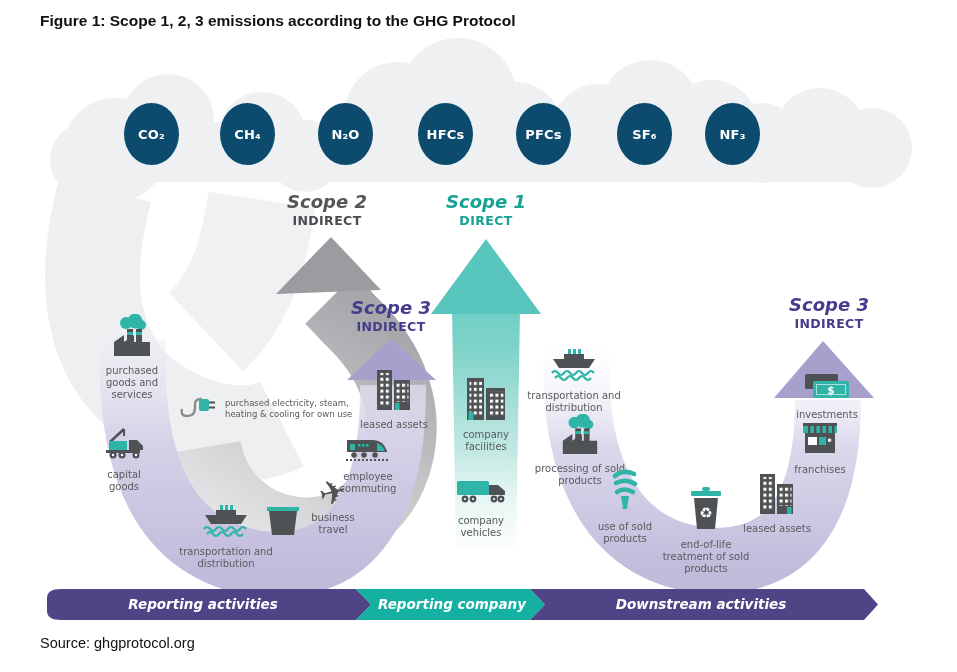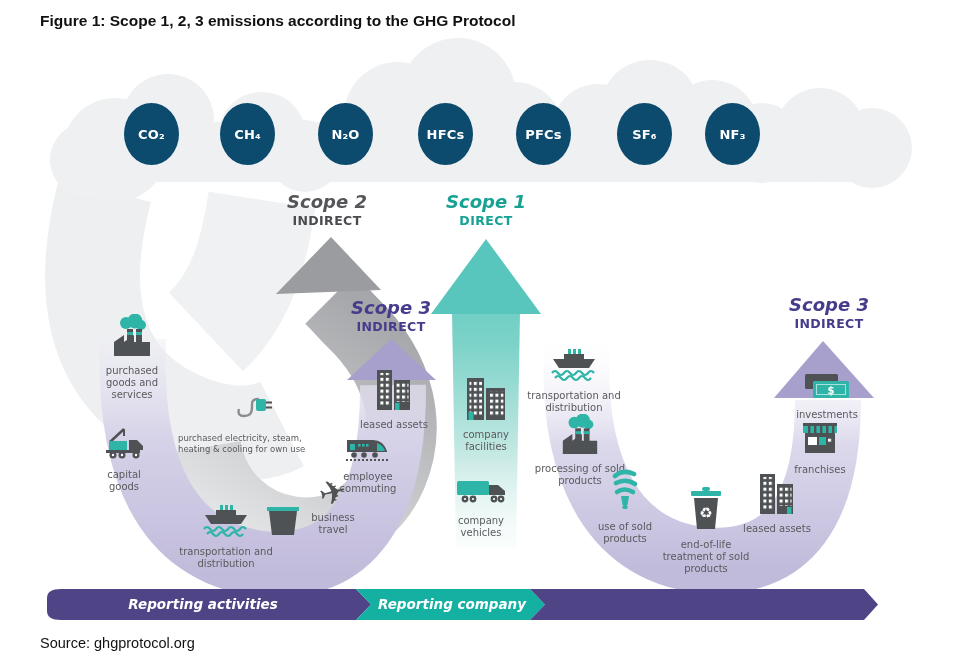--- a/index.html
+++ b/index.html
@@ -17,21 +17,21 @@
   
   .scope{position:absolute;text-align:center;transform:translateX(-50%);line-height:1.05;}
   .scope .t{font-style:italic;font-weight:bold;font-size:18px;}
   .scope .k{font-weight:bold;font-size:12.5px;letter-spacing:.4px;margin-top:2px;}
   .c-grey .t{color:#55565a}.c-grey .k{color:#4b4c50}
   .c-teal .t{color:#17a294}.c-teal .k{color:#17a294}
   .c-purp .t{color:#453c8c}.c-purp .k{color:#453c8c}
   
   .item{position:absolute;display:flex;flex-direction:column;align-items:center;text-align:center;}
   .item .lbl{font-size:10px;color:#595a5d;line-height:1.18;margin-top:3px;}
-  .item-row{position:absolute;display:flex;flex-direction:column;align-items:center;gap:9px;}
+  .item-row{position:absolute;display:flex;align-items:center;gap:9px;}
   .item-row .lbl{font-size:8.5px;color:#595a5d;line-height:1.25;text-align:left;width:152px;}
   .glyph-plane{font-size:33px;color:#4f5254;display:inline-block;transform:rotate(-14deg);line-height:1;}
   
   .bandlbl{position:absolute;top:596px;transform:translateX(-50%);color:#fff;
            font-weight:bold;font-style:italic;font-size:13.5px;white-space:nowrap;}
 </style>
 </head>
 <body>
 
 <div class="stage">
@@ -354,15 +354,16 @@
       <rect x="2" y="2" width="33" height="15" rx="1.5" fill="#4f5254"></rect>
       <rect x="10" y="9" width="36" height="17" rx="1.5" fill="#2eb5a8"></rect>
       <rect x="13.5" y="12.5" width="29" height="10" fill="none" stroke="#ffffff" stroke-width="1" opacity="0.6"></rect>
       <text x="28" y="21.5" font-size="10" font-weight="bold" fill="#ffffff" text-anchor="middle" font-family="DejaVu Sans">$</text>
     </svg></span>
     <div class="lbl">investments</div>
   </div>
 
   <div class="bandlbl" style="left:203px">Reporting activities</div>
   <div class="bandlbl" style="left:452px">Reporting company</div>
+  <div class="bandlbl" style="left:701px">Downstream activities</div>
 
   <div class="fig-source">Source: ghgprotocol.org</div>
 </div>
 
 </body></html>

